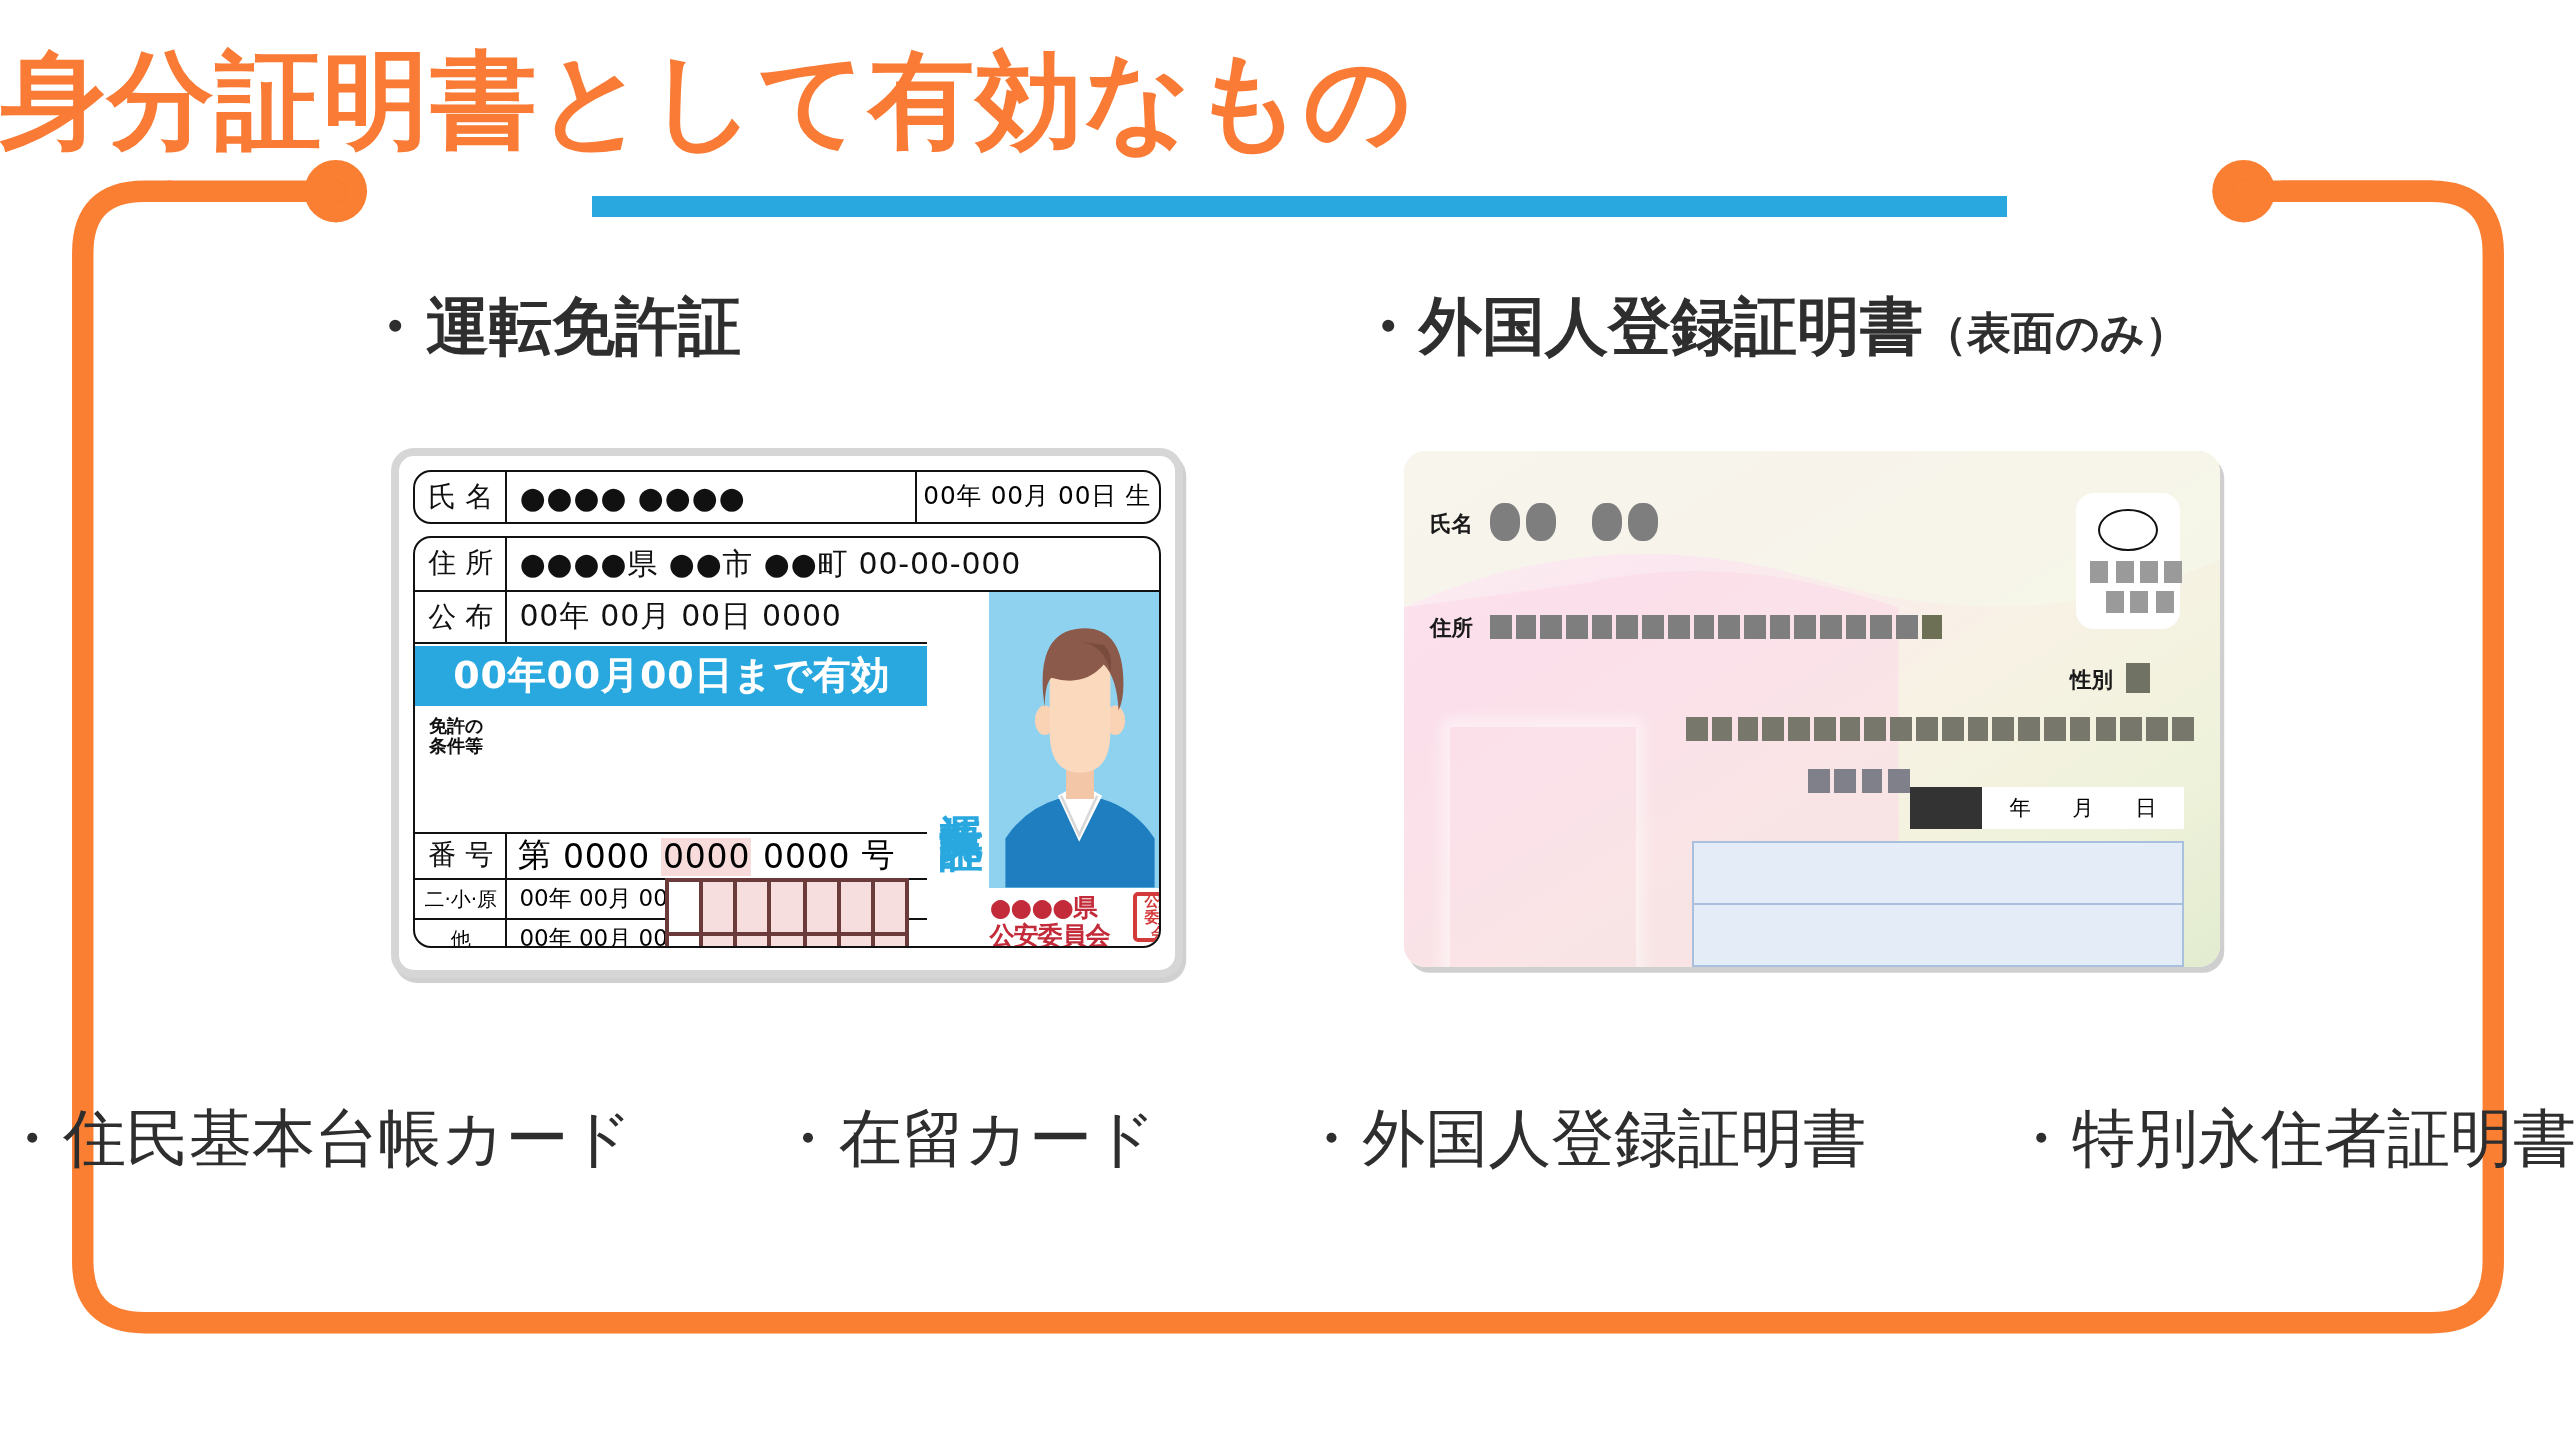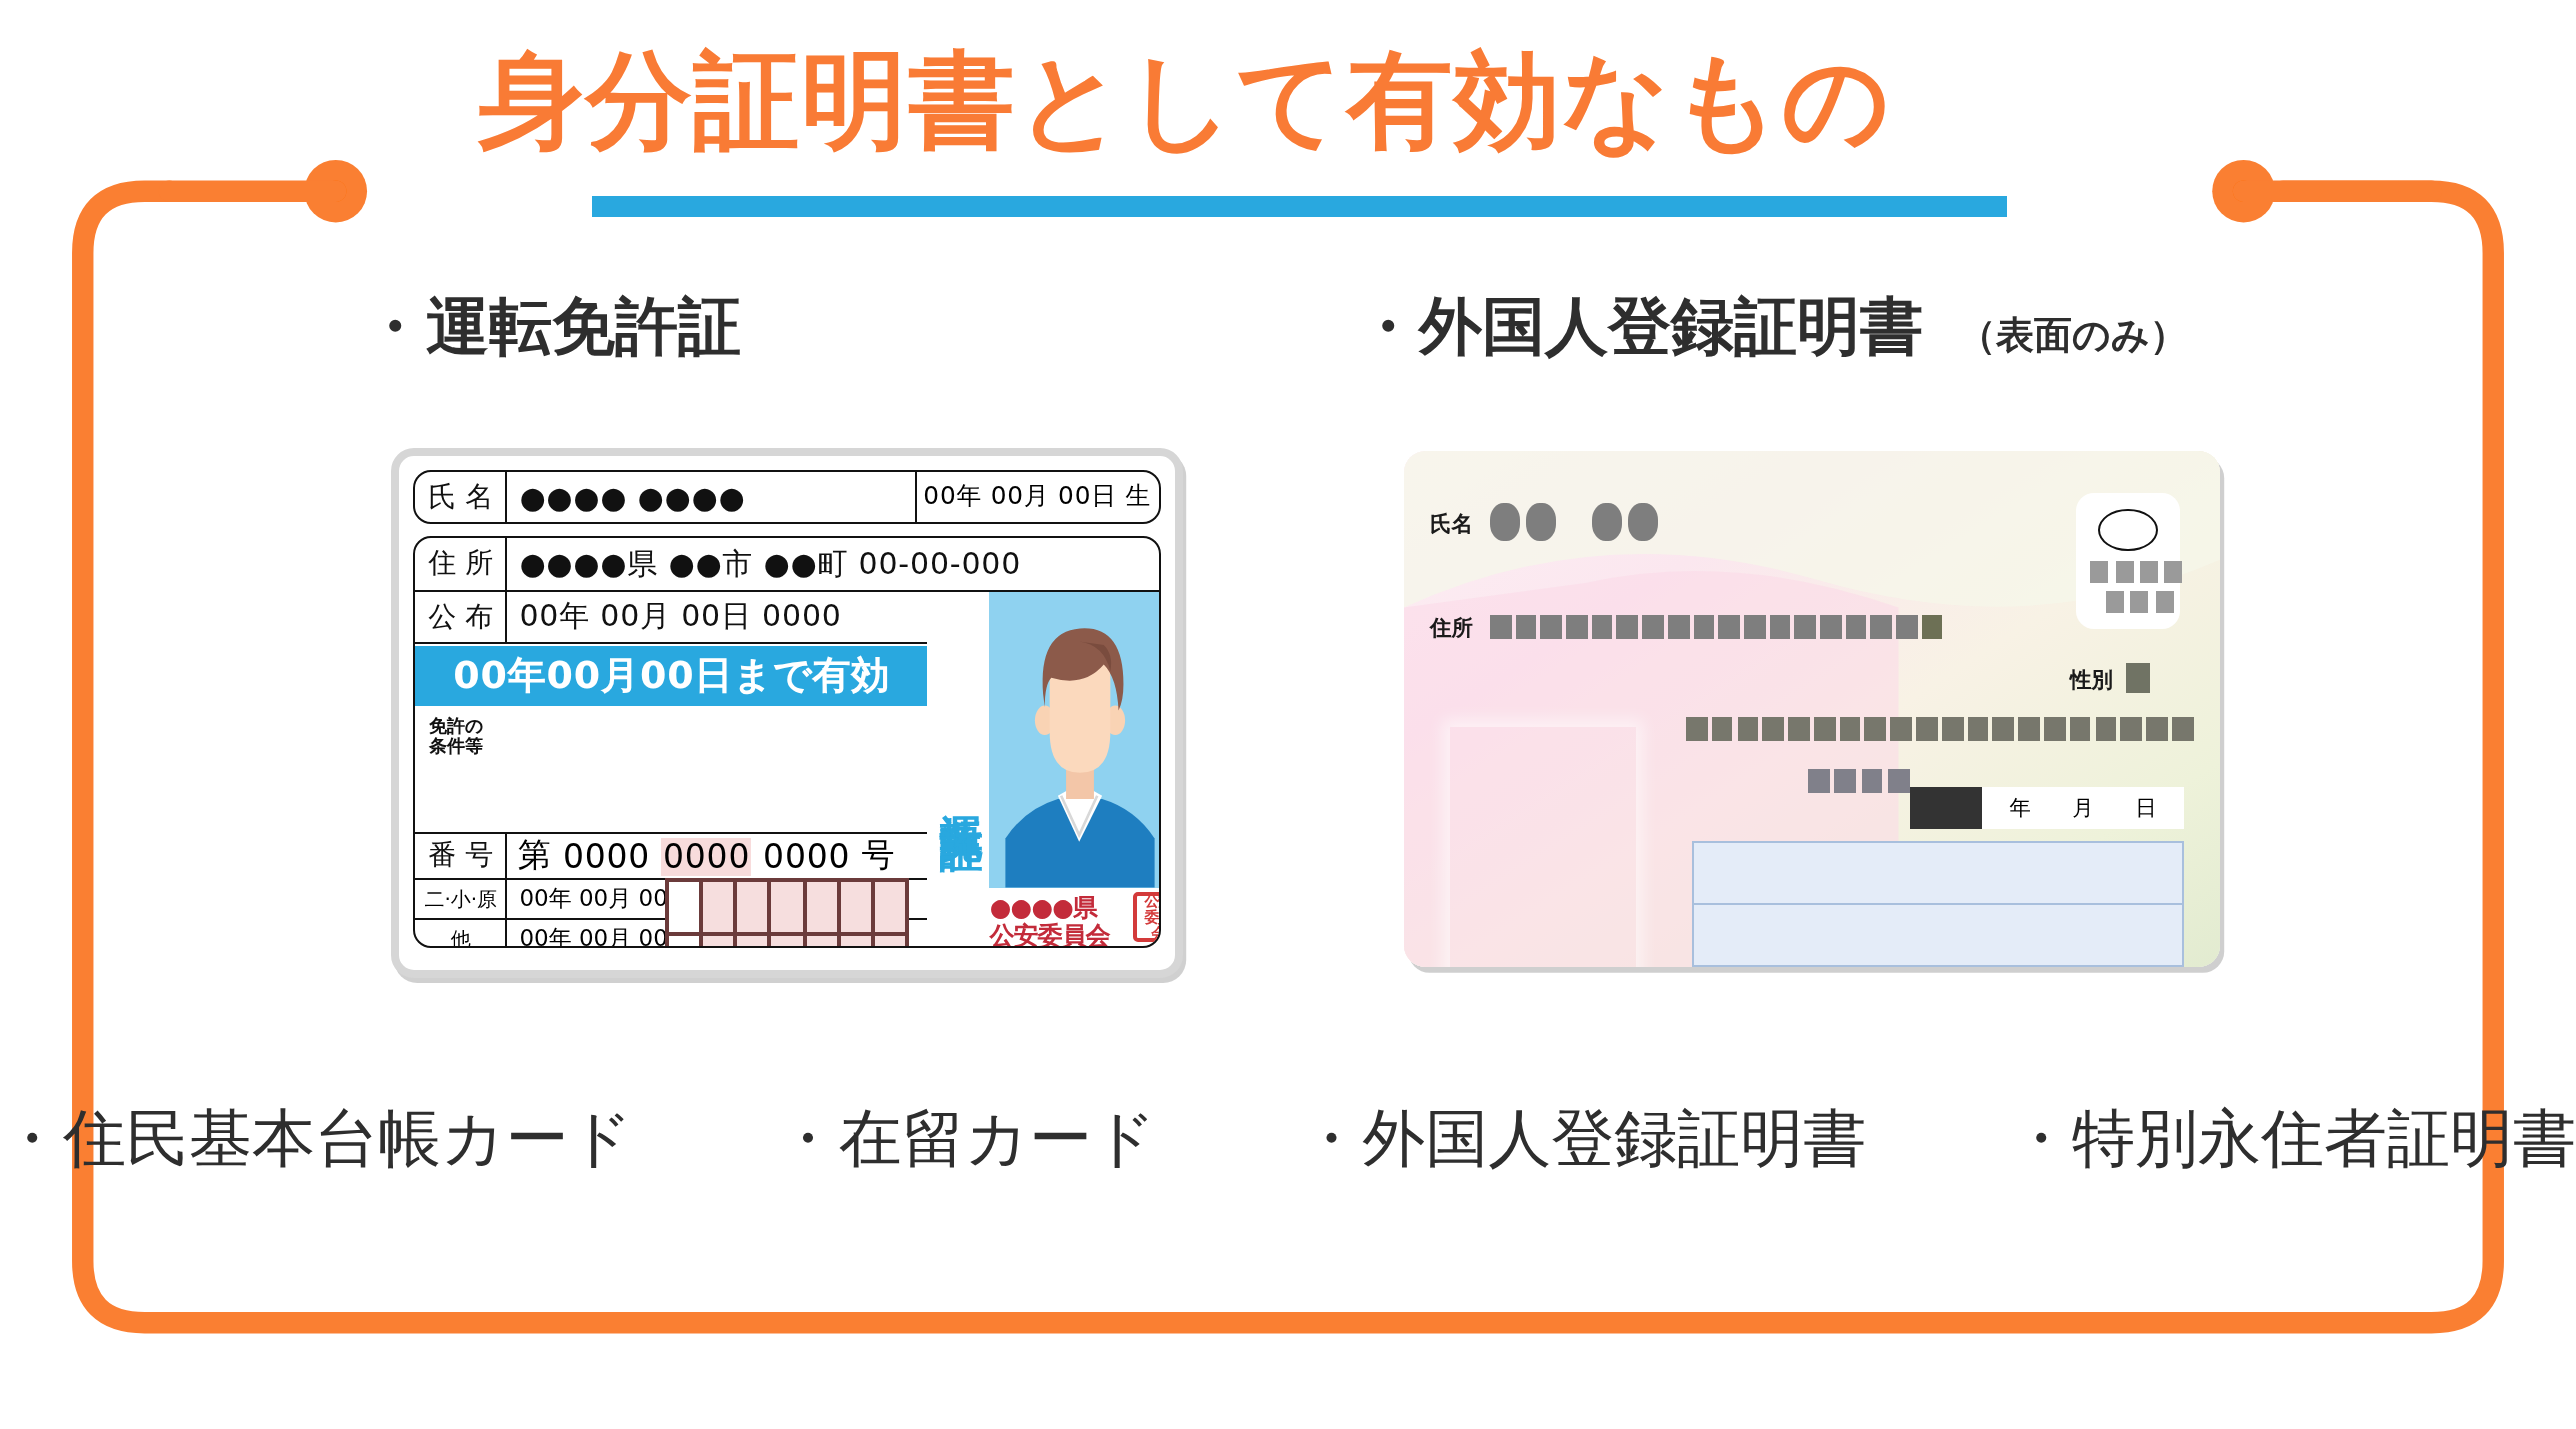--- a/index.html
+++ b/index.html
@@ -6,22 +6,21 @@
   html, body {
     width: 2576px; height: 1429px;
     background: #ffffff;
     font-family: "Liberation Sans", "DejaVu Sans", sans-serif;
     overflow: hidden;
   }
   #stage { position: relative; width: 2576px; height: 1429px; background:#fff; }
 
   
   #title-block {
-    position: absolute; left: 8px; top: 45px; width: 2354px;
-    text-align: center;
+    position: absolute; left: 0; top: 45px; width: 2354px;
   }
   #page-title {
     font-size: 106px; font-weight: bold; color: #F97B35;
     letter-spacing: 1.6px; line-height: 1.05;
     font-family: "DejaVu Sans", "Liberation Sans", sans-serif;
   }
   #title-underline {
     position: absolute; left: 592px; top: 196px;
     width: 1415px; height: 20.6px; background: #29A8DF;
   }
@@ -31,21 +30,21 @@
 
   
   .section-heading {
     position: absolute;
     font-size: 63px; color: #2e2e2e; white-space: nowrap;
     font-family: "DejaVu Sans", "Liberation Sans", sans-serif;
     font-weight: 700;
   }
   #heading-license { left: 363px; top: 284px; }
   #heading-mynumber { left: 1356px; top: 284px; }
-  .paren { font-size: 38px; margin-left: 35px; }
+  .paren { font-size: 44px; }
 
   
   #license-card {
     position: absolute; left: 391px; top: 448px;
     width: 396px; height: 265px;
     transform: scale(2.0); transform-origin: 0 0;
     background: #ffffff;
     border: 4.1px solid #d6d6d6;
     border-radius: 11.5px;
     box-shadow: 1.6px 2.5px 0 rgba(150,150,150,0.45);

